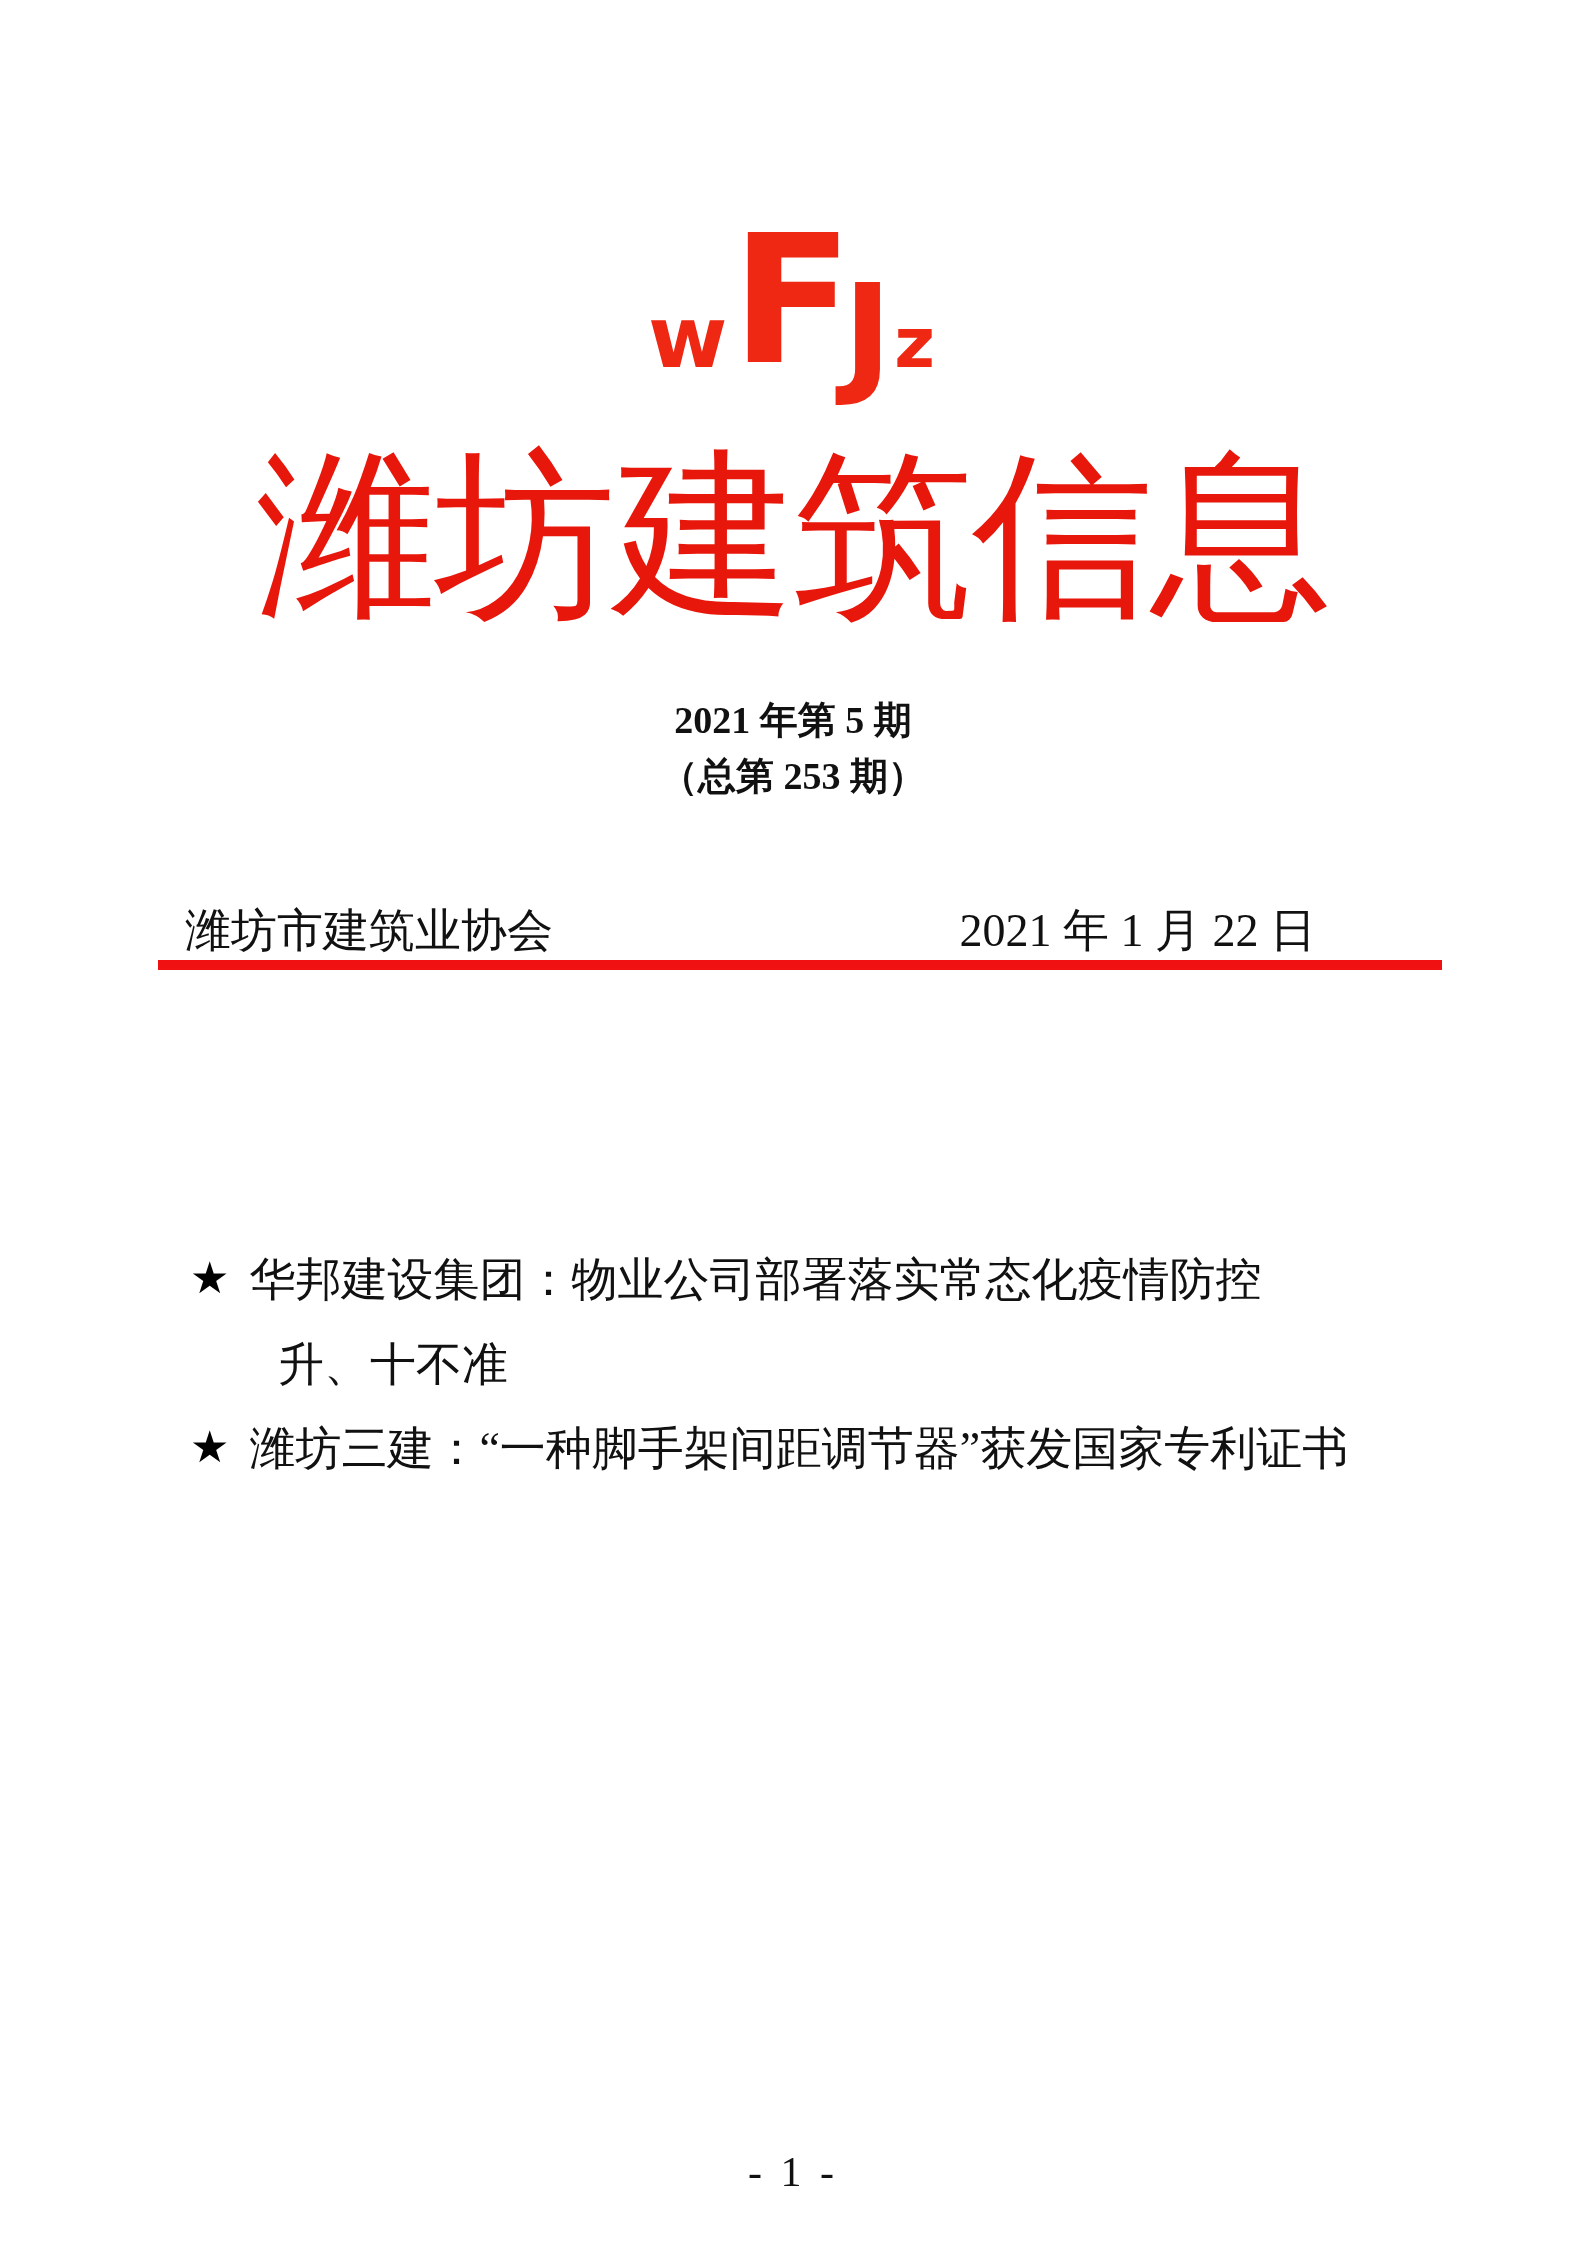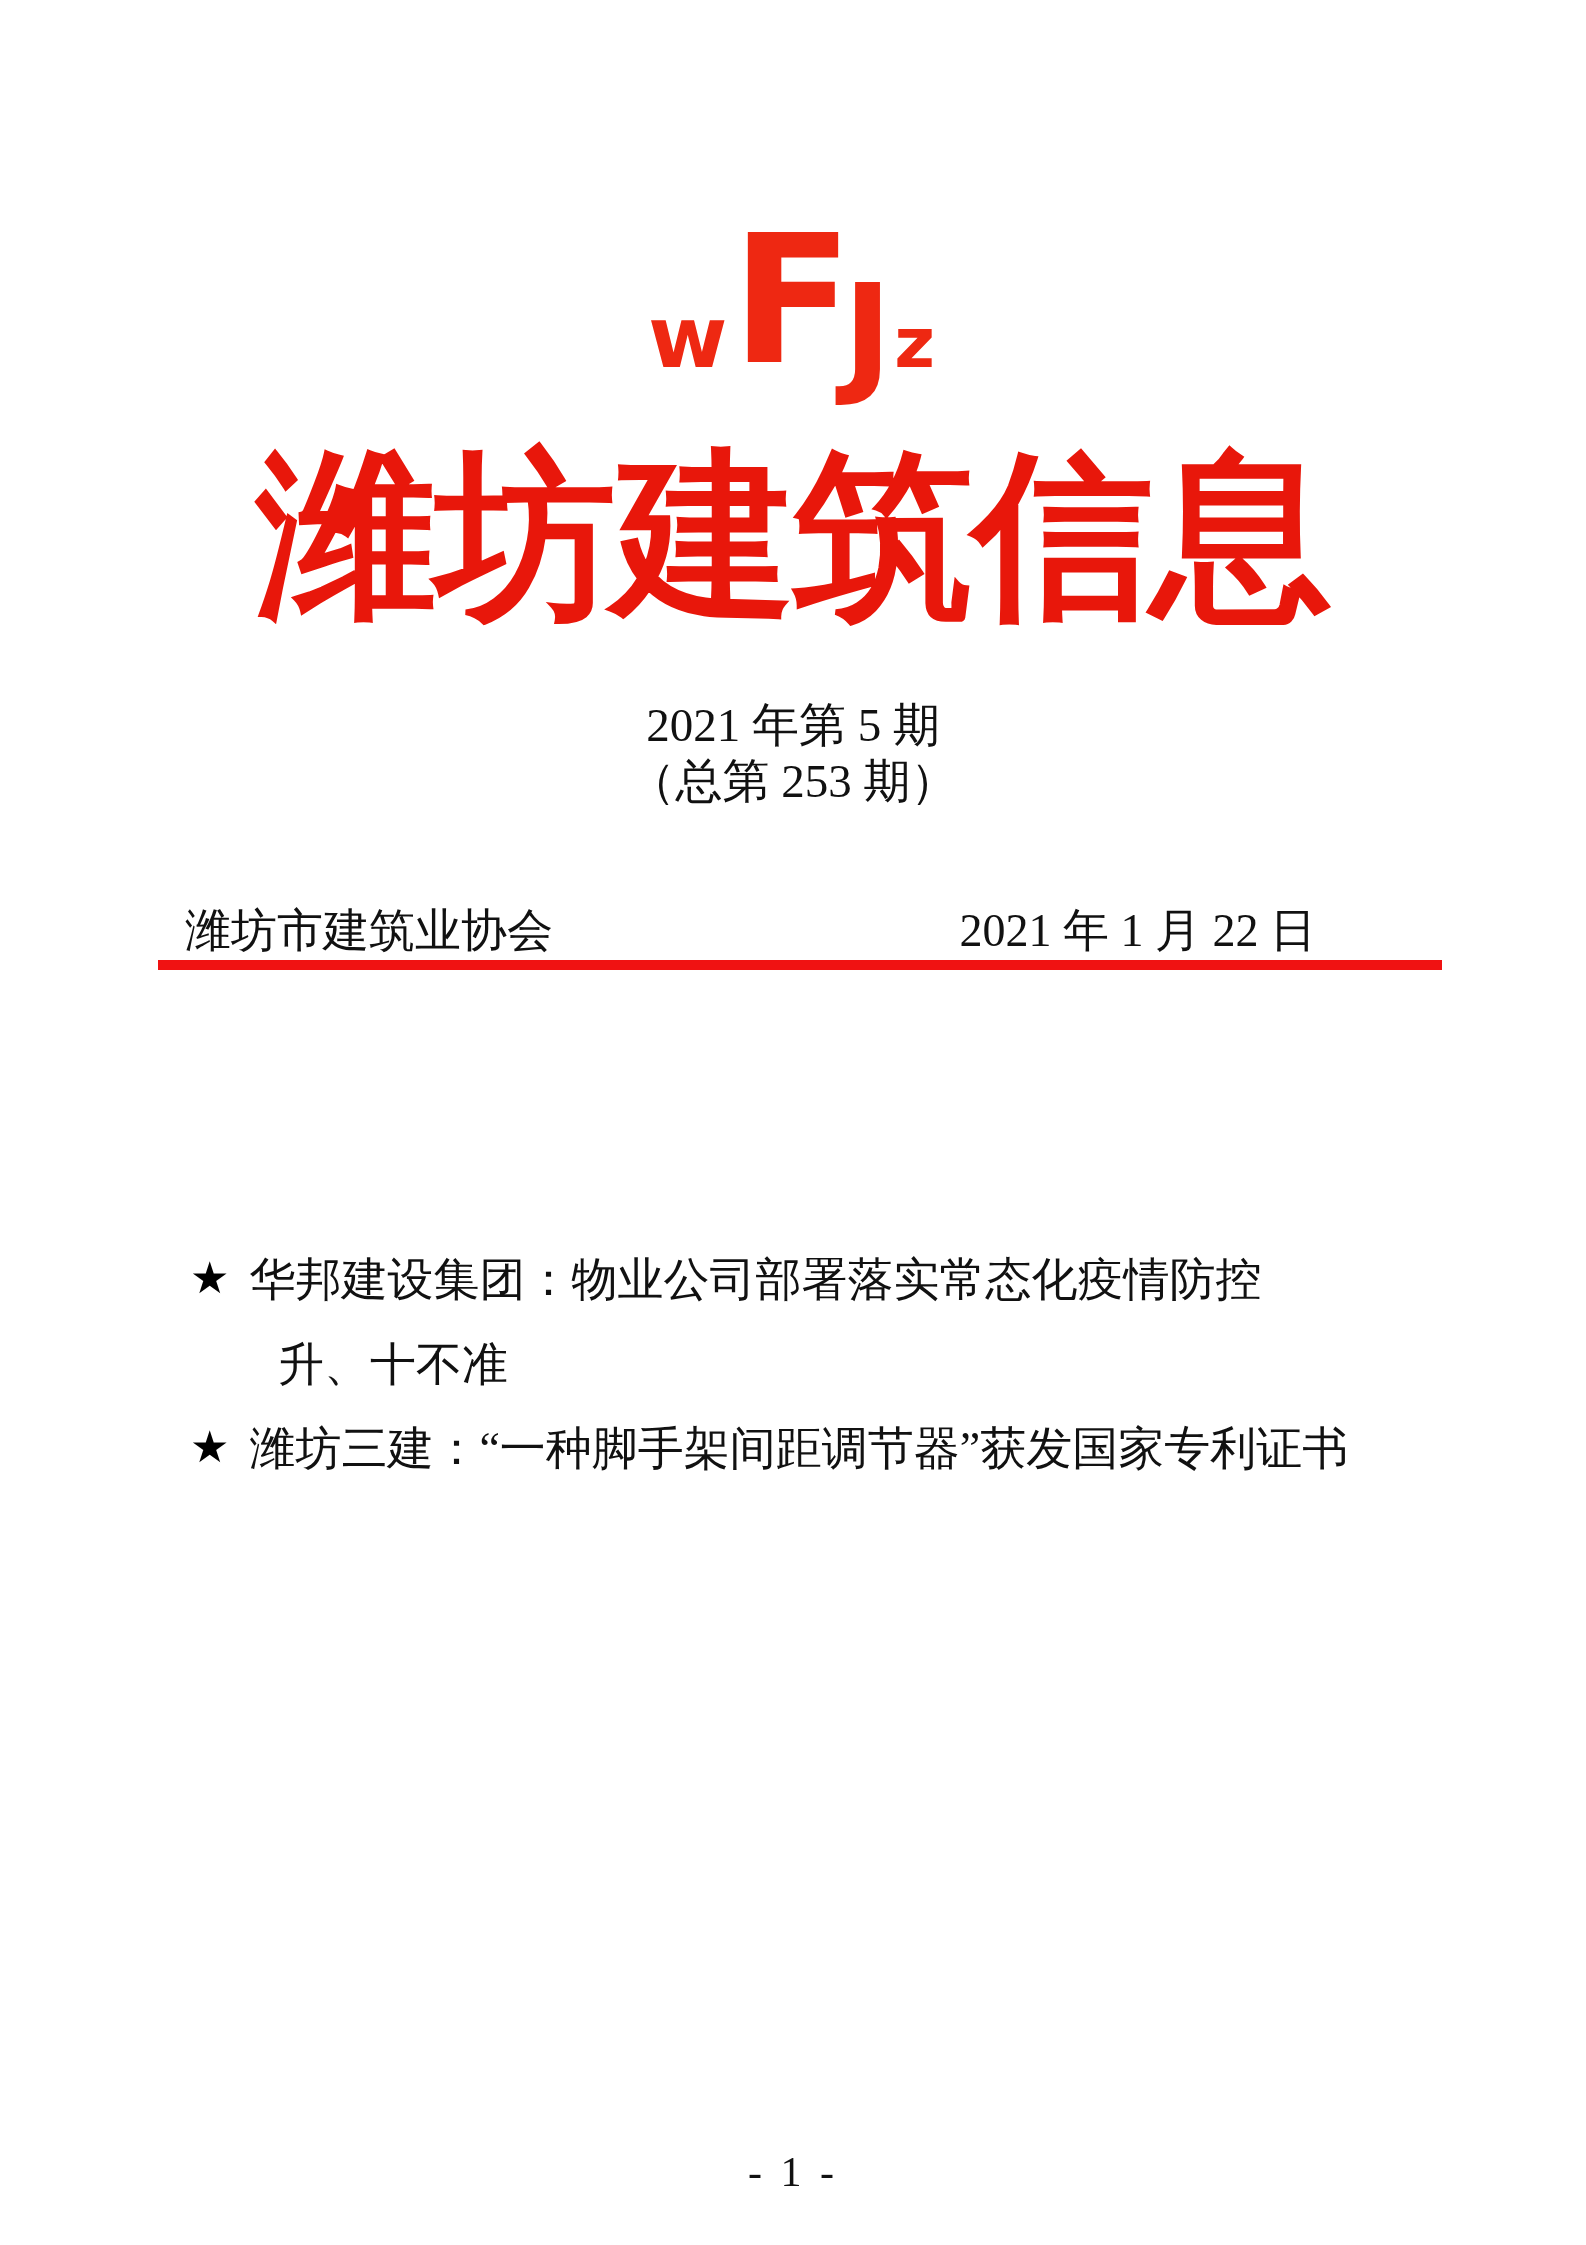--- a/index.html
+++ b/index.html
@@ -29,28 +29,28 @@
   }
   .logo .lw{font-size:86px;}
   .logo .lF{font-size:178px;margin-left:4px;}
   .logo .lJ{font-size:132px;margin-left:-10px;transform:translateY(14px);}
   .logo .lz{font-size:70px;margin-left:2px;}
   
   .title{
     position:absolute;top:440px;left:0;right:0;
     text-align:center;
     font-size:181px;line-height:1.08;
-    font-weight:bold;
+    font-weight:normal;
     letter-spacing:-2px;
     color:var(--title-red);
     margin:0;
   }
   .issue-line{
     position:absolute;left:0;right:0;text-align:center;
-    font-size:47px;line-height:1.1;color:var(--ink);
+    font-size:38px;line-height:1.1;color:var(--ink);font-weight:bold;
   }
   .issue-line.first{top:700px;}
   .issue-line.second{top:756px;}
   
   .pub-row{
     position:absolute;top:900px;left:185px;right:152px;
     display:flex;justify-content:space-between;align-items:baseline;
     font-size:46px;
   }
   .pub-date{padding-right:118px;margin-left:36px;}

